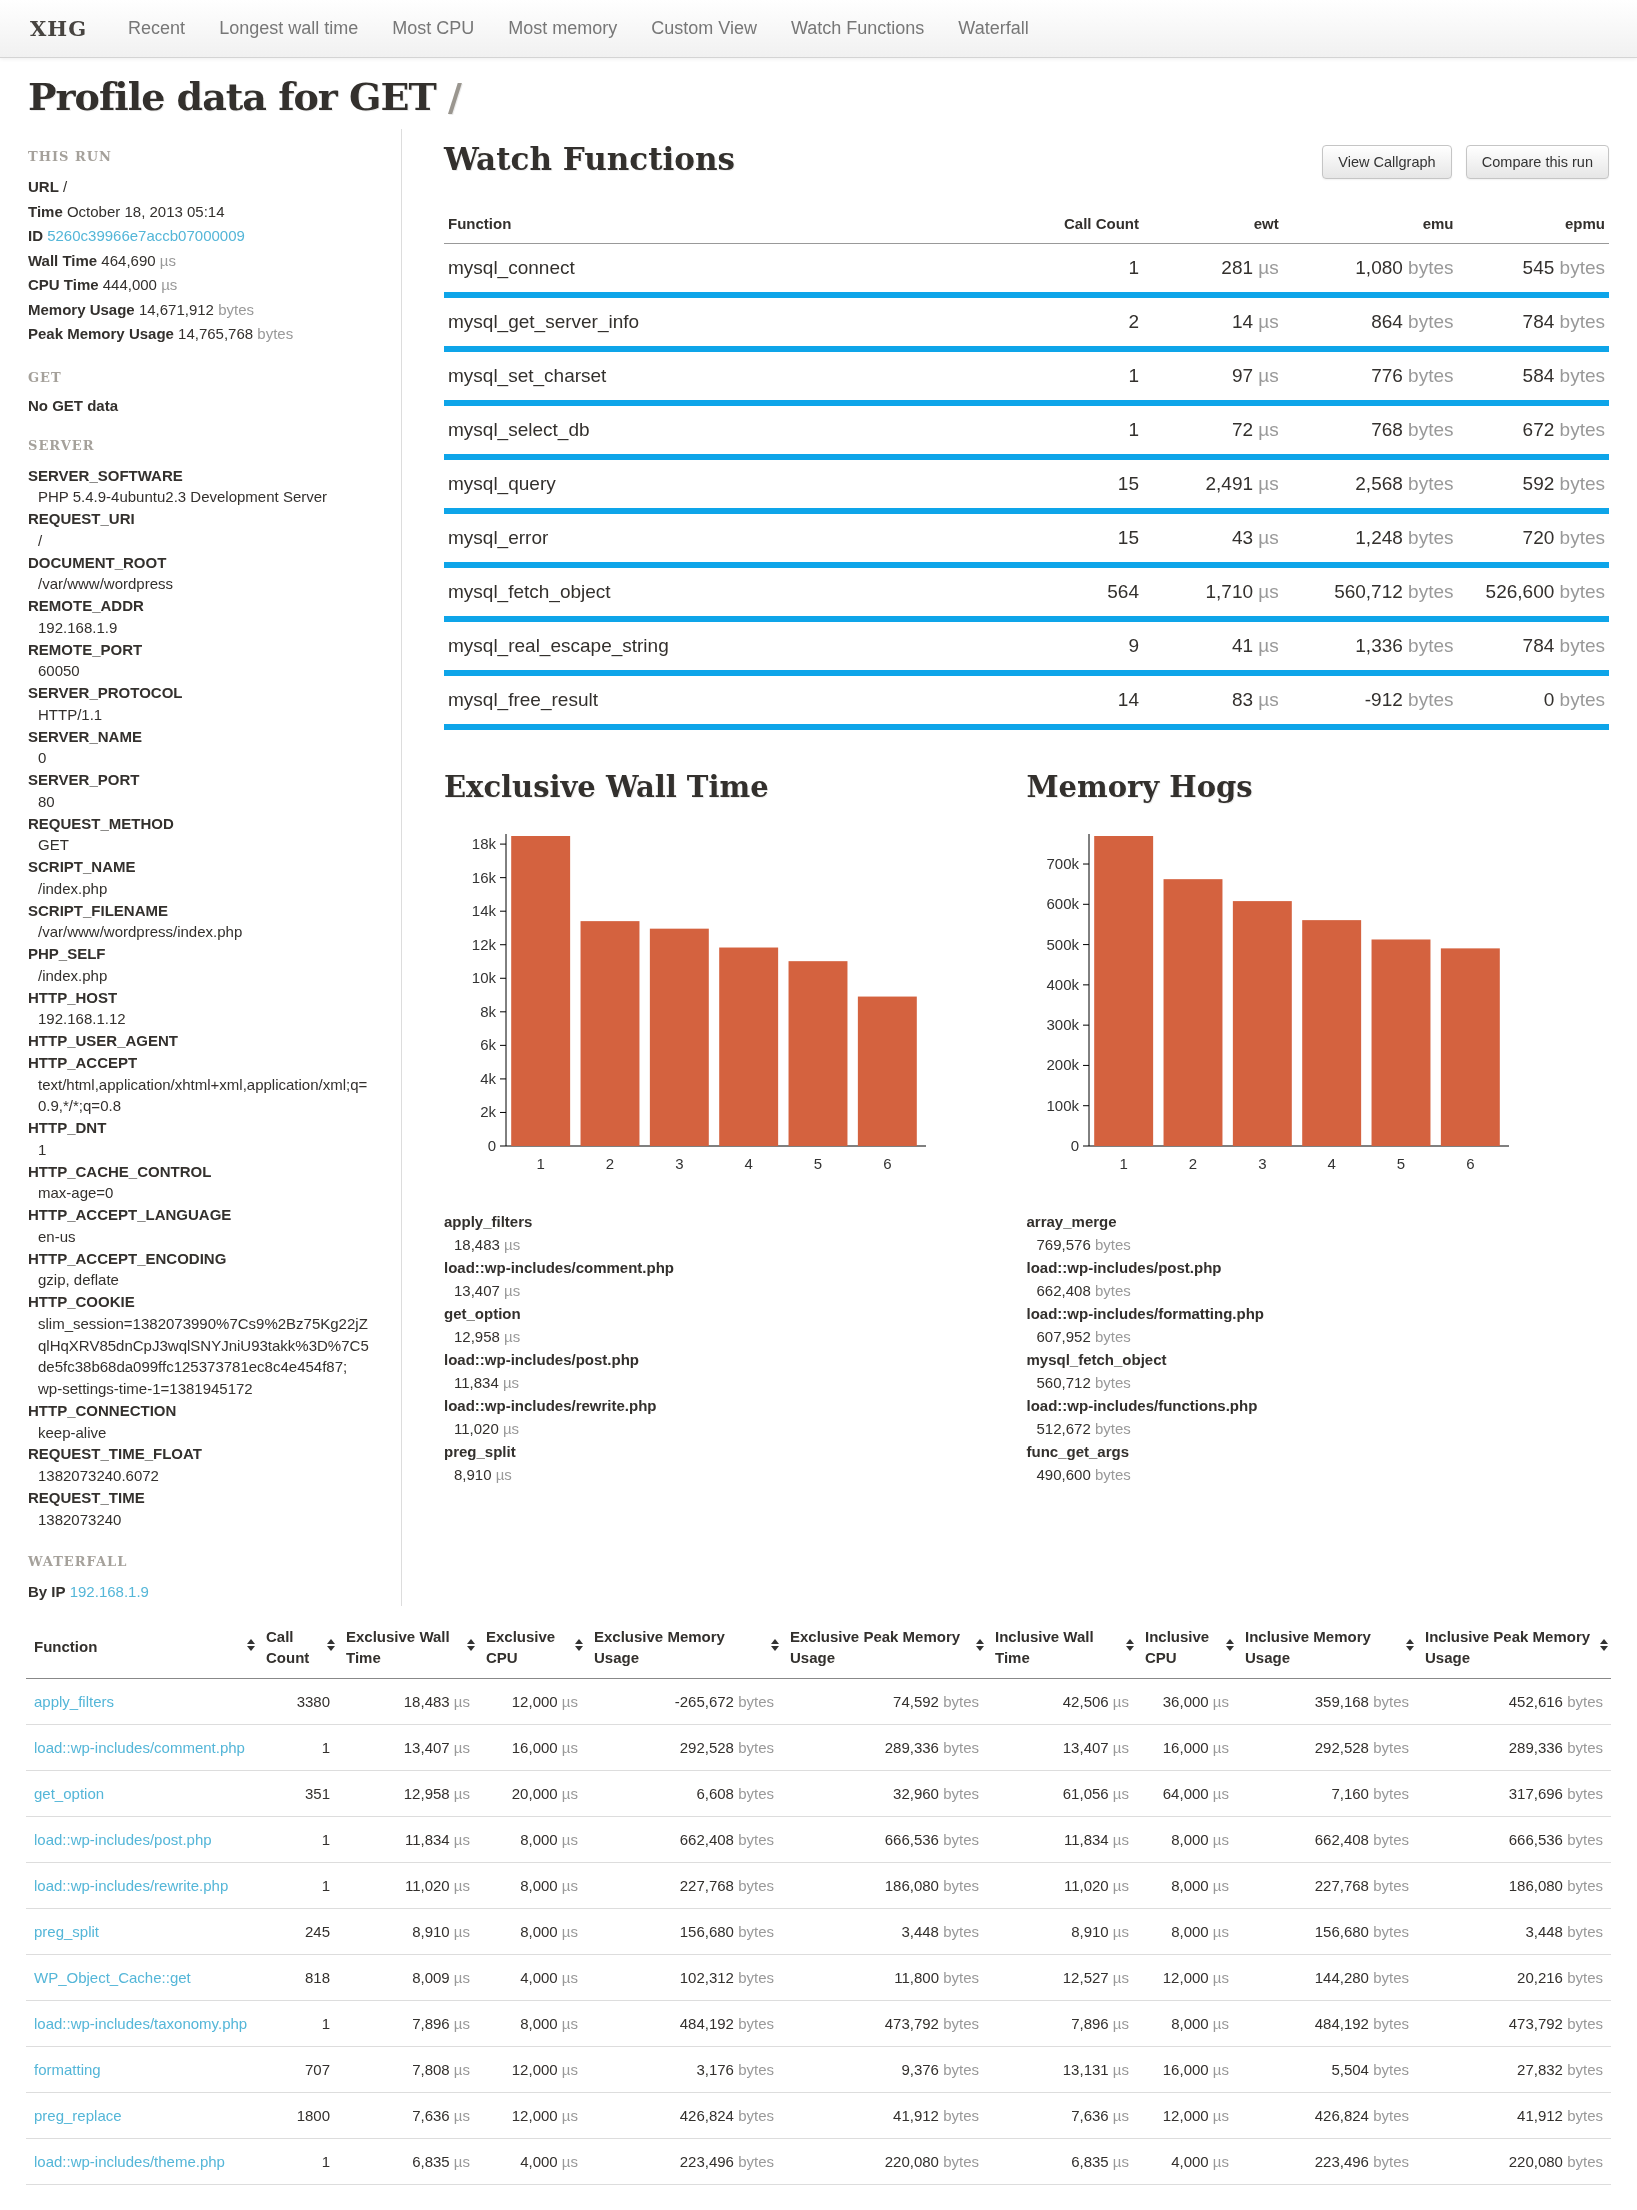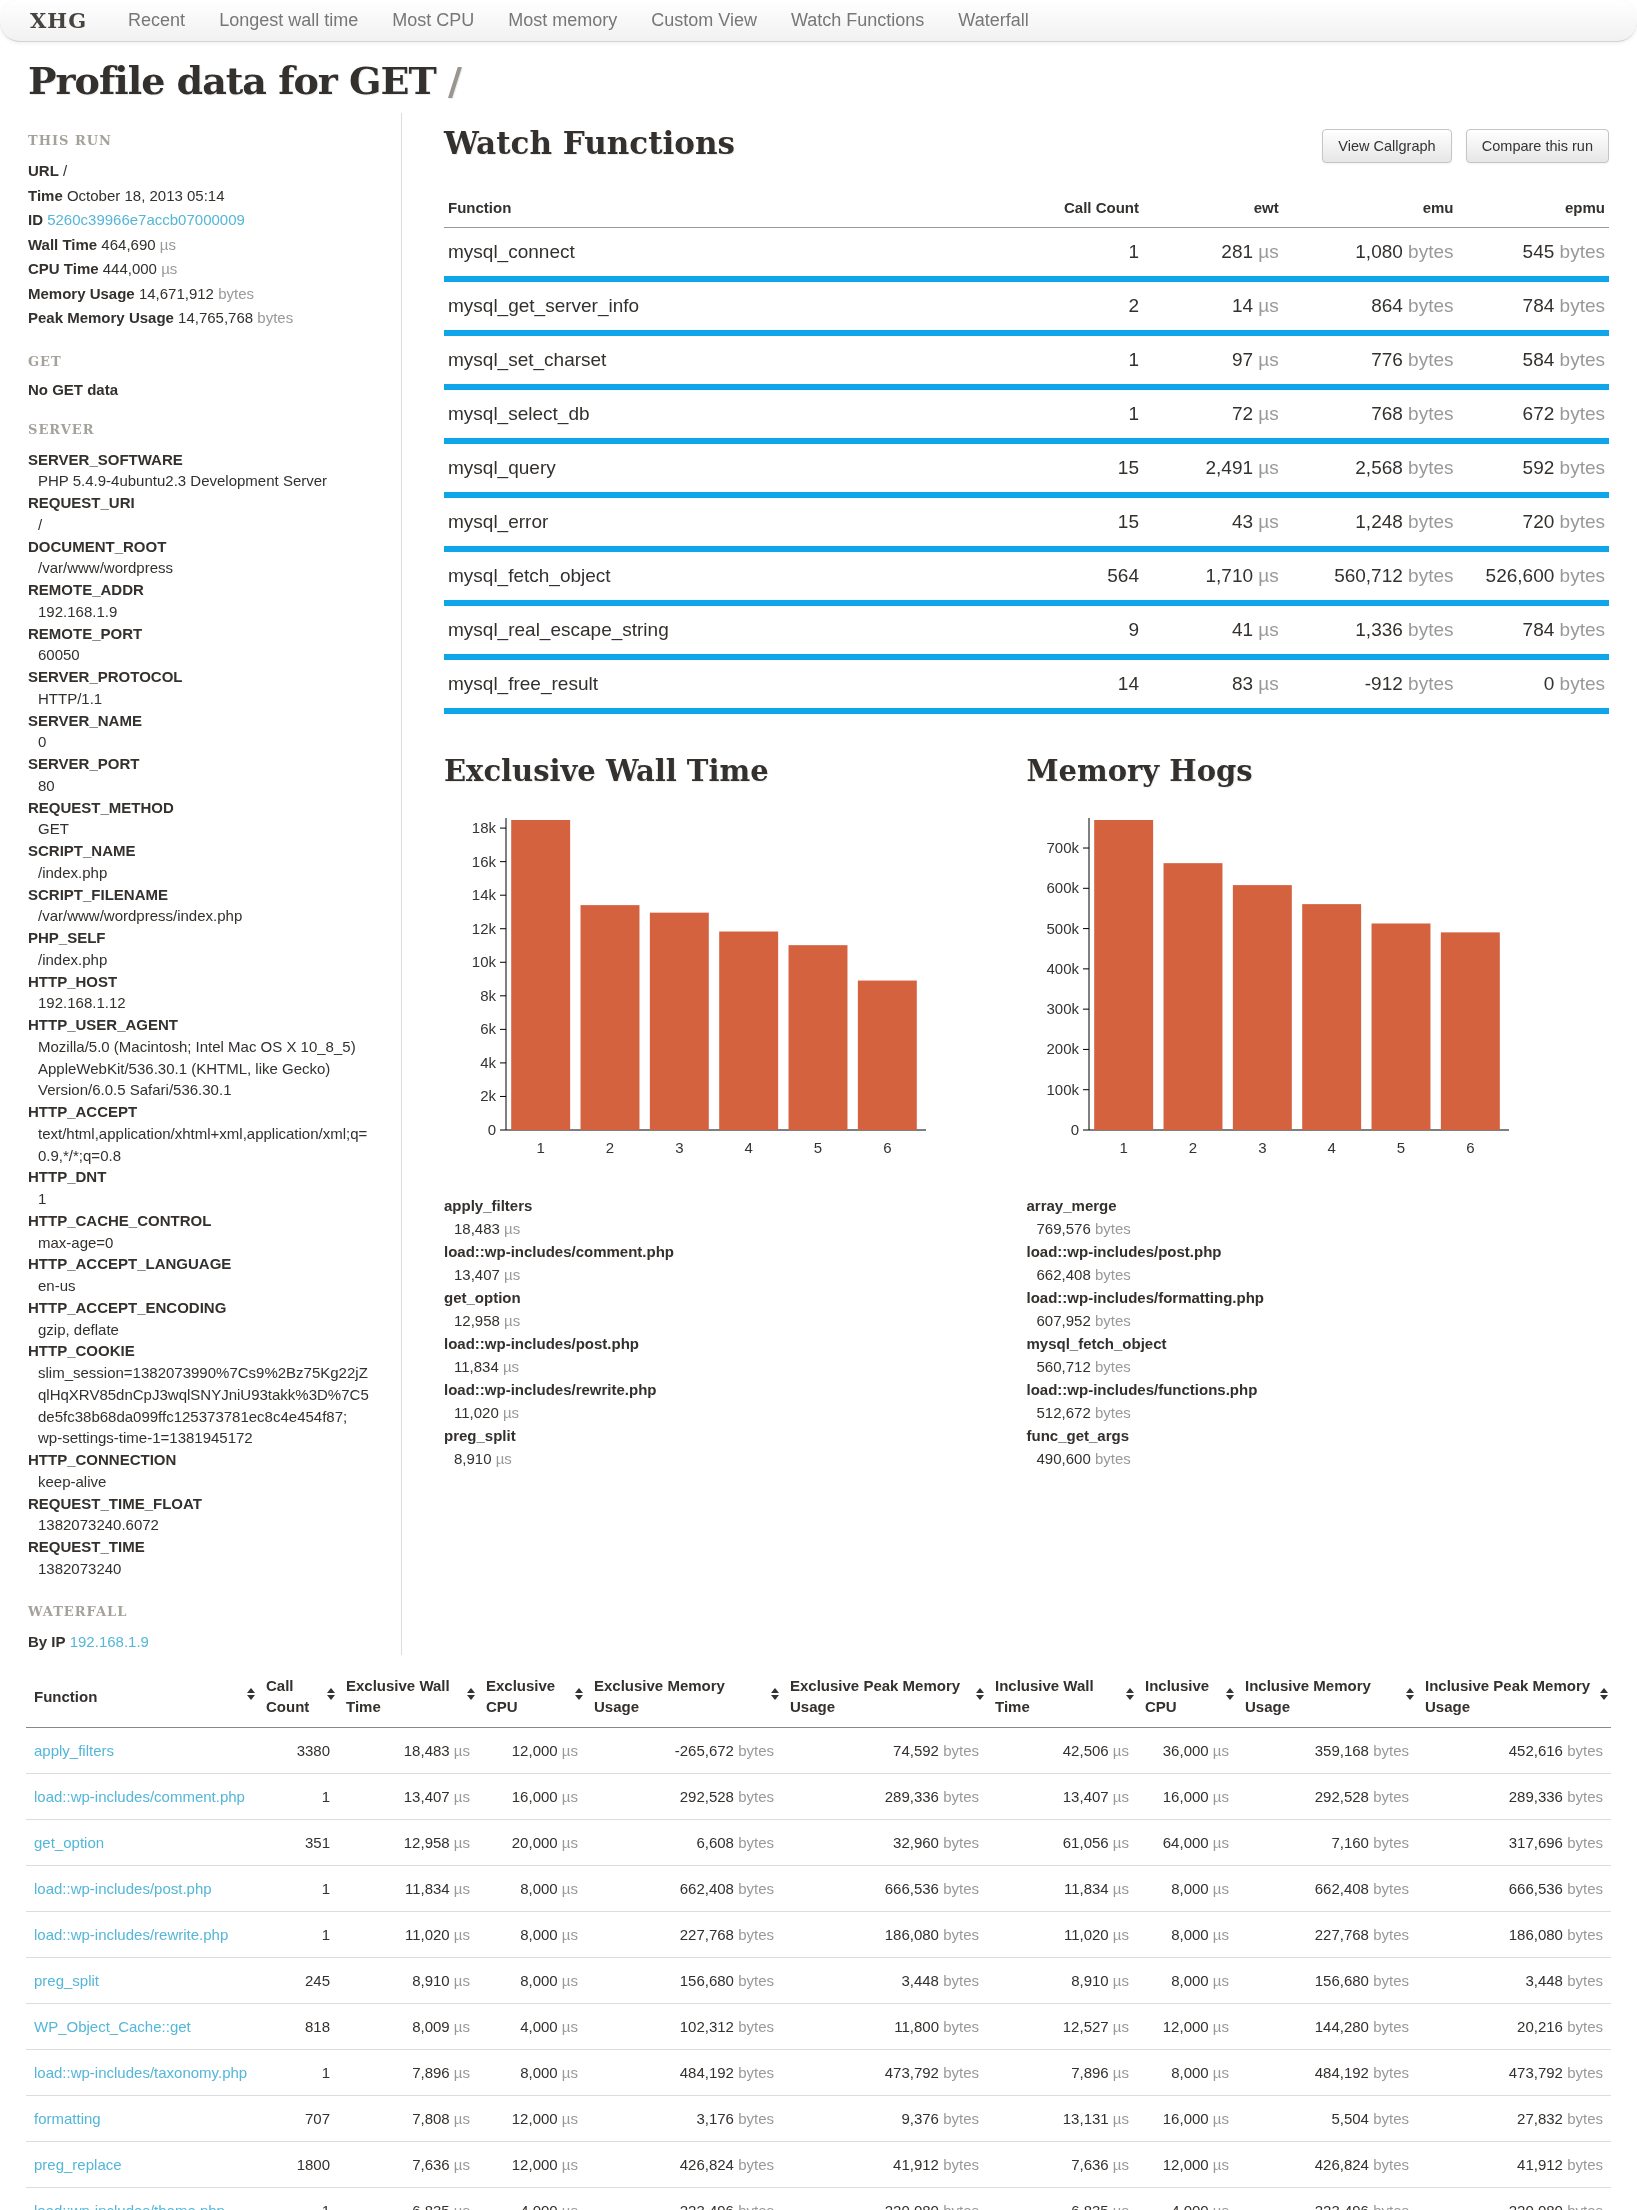--- a/index.html
+++ b/index.html
@@ -6,24 +6,24 @@
   html,body { margin:0; padding:0; background:#fff; }
   body {
     width:1637px; min-height:2210px;
     font-family:"Liberation Sans", sans-serif;
     font-size:15px; color:#33302d;
     --link:#54b6d8; --bar:#d4623f; --wm:#e8540c;
   }
   a { color:var(--link); text-decoration:none; }
 
   
-  .navbar { height:42px; display:flex; align-items:center;
+  .navbar { height:58px; display:flex; align-items:center;
     background:linear-gradient(#ffffff,#f1f1f1);
     border-bottom:1px solid #d4d4d4;
-    box-shadow:0 1px 4px rgba(0,0,0,.07);border-radius:20px; }
+    box-shadow:0 1px 4px rgba(0,0,0,.07); }
   .brand { font-family:"DejaVu Serif", serif; font-weight:bold; font-size:21px;
     color:#474440; padding:0 24px 0 30px; letter-spacing:1px; }
   .nav-items { display:flex; align-items:center; }
   .nav-link { color:#777; font-size:18px; padding:0 17px; cursor:pointer; }
 
   
   h1.page-title { font-family:"DejaVu Serif", serif; font-weight:bold; font-size:38px;
     margin:16px 0 10px 28px; color:#33302d; letter-spacing:-1px;
     text-shadow:1px 1px 0 rgba(0,0,0,.08); }
   h1 .suffix { color:#9a968f; }
@@ -150,21 +150,20 @@
         <div class="sval">GET</div>
         <div class="skey">SCRIPT_NAME</div>
         <div class="sval">/index.php</div>
         <div class="skey">SCRIPT_FILENAME</div>
         <div class="sval">/var/www/wordpress/index.php</div>
         <div class="skey">PHP_SELF</div>
         <div class="sval">/index.php</div>
         <div class="skey">HTTP_HOST</div>
         <div class="sval">192.168.1.12</div>
         <div class="skey">HTTP_USER_AGENT</div>
-        <div class="sval">Mozilla/5.0 (Macintosh; Intel Mac OS X 10_8_5) AppleWebKit/536.30.1 (KHTML, like Gecko) Version/6.0.5 Safari/536.30.1</div>
         <div class="skey">HTTP_ACCEPT</div>
         <div class="sval">text/html,application/xhtml+xml,application/xml;q=0.9,*/*;q=0.8</div>
         <div class="skey">HTTP_DNT</div>
         <div class="sval">1</div>
         <div class="skey">HTTP_CACHE_CONTROL</div>
         <div class="sval">max-age=0</div>
         <div class="skey">HTTP_ACCEPT_LANGUAGE</div>
         <div class="sval">en-us</div>
         <div class="skey">HTTP_ACCEPT_ENCODING</div>
         <div class="sval">gzip, deflate</div>

